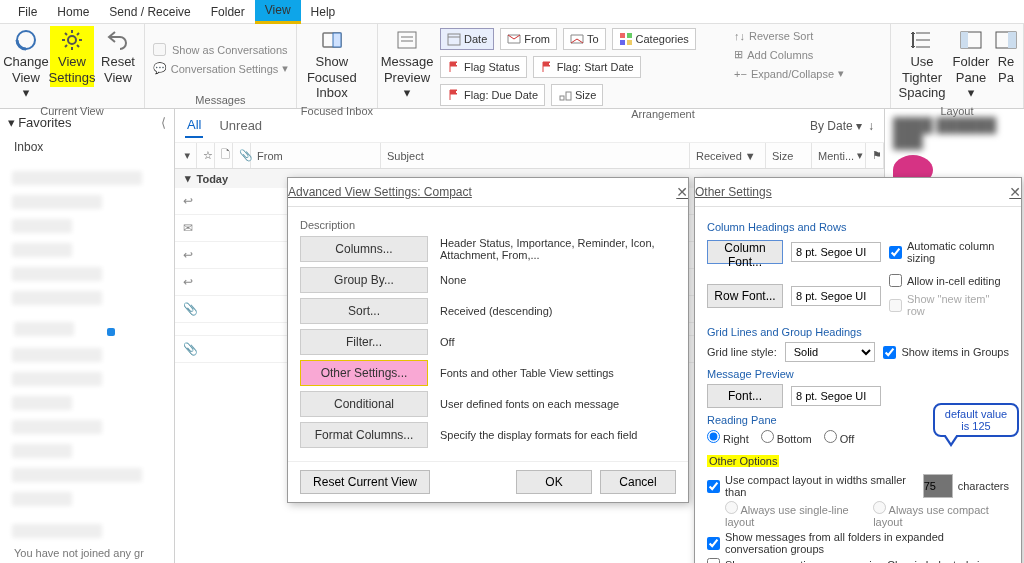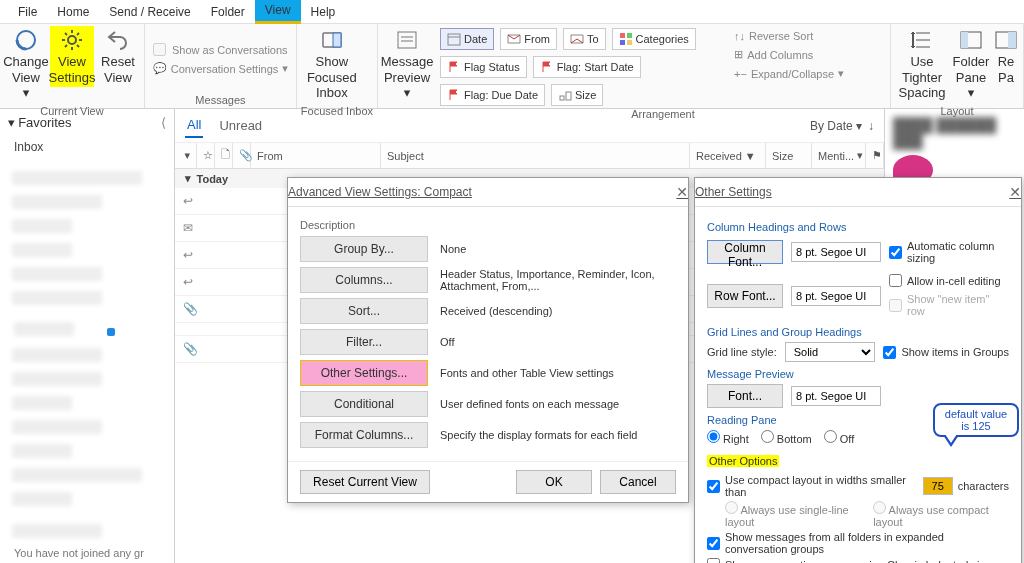--- a/index.html
+++ b/index.html
@@ -59,21 +59,21 @@
 .avs-btn{ width:128px; height:26px; background:#e9e9e9; border:1px solid #ccc; text-align:center; line-height:24px; font-size:12px; cursor:pointer;}
 .avs-btn.hl{ background:#f9a8d4; border-color:#e6c200;}
 .avs-desc{ font-size:11px; color:#333; flex:1;}
 .dlg-buttons{ display:flex; justify-content:flex-end; gap:8px; padding:8px 12px; border-top:1px solid #eee;}
 .btn{ min-width:76px; height:24px; background:#e9e9e9; border:1px solid #bbb; cursor:pointer; font-size:12px;}
 
 .os-section-title{ font-size:11px; color:#1e5fad; margin:6px 0 4px 0;}
 .os-section-title.hl{ background:#ffff00; display:inline-block; padding:0 2px; color:#333;}
 .os-row{ display:flex; align-items:center; gap:8px; margin:4px 0; font-size:11px;}
 .txt-in{ width:90px; height:20px; border:1px solid #bbb; padding:0 4px; font-size:11px; background:#fff;}
-.num-in{ width:30px; height:18px; border:1px solid #bbb; background:#eab308; text-align:center; font-size:11px;}
+.num-in{ width:30px; height:24px; border:1px solid #bbb; background:#737373; text-align:left; font-size:11px;}
 .radio-g{ display:flex; gap:12px; align-items:center;}
 .chk-row{ display:flex; align-items:center; gap:5px; font-size:11px; margin:3px 0;}
 .chk-row.sub{ margin-left:18px; color:#888;}
 .callout{ position:absolute; border:2px solid #1e4fc2; border-radius:8px; background:#fff; color:#1e4fc2; font-size:11px; padding:3px 6px; text-align:center; line-height:1.1;}
 .callout-tail{ position:absolute; width:0;height:0; border-left:8px solid transparent; border-right:8px solid transparent; border-top:12px solid #1e4fc2;}
 .callout-tail-inner{ position:absolute; width:0;height:0; border-left:6px solid transparent; border-right:6px solid transparent; border-top:9px solid #fff;}
 
 svg{ display:block;}
 </style>
 </head>
@@ -366,26 +366,26 @@
 </div>
 
 <div class="dialog" style="left:287px; top:177px; width:402px;">
   <div class="dialog-title">
     <span>Advanced View Settings: Compact</span>
     <span class="close-x">✕</span>
   </div>
   <div class="dlg-body">
     <div class="fieldset-label">Description</div>
     <div class="avs-row">
+        <div class="avs-btn">Columns...</div>
+        <div class="avs-desc">Header Status, Importance, Reminder, Icon, Attachment, From,...</div>
+      </div>
+    <div class="avs-row">
         <div class="avs-btn">Group By...</div>
         <div class="avs-desc">None</div>
-      </div>
-    <div class="avs-row">
-        <div class="avs-btn">Columns...</div>
-        <div class="avs-desc">Header Status, Importance, Reminder, Icon, Attachment, From,...</div>
       </div>
     <div class="avs-row">
         <div class="avs-btn">Sort...</div>
         <div class="avs-desc">Received (descending)</div>
       </div>
     <div class="avs-row">
         <div class="avs-btn">Filter...</div>
         <div class="avs-desc">Off</div>
       </div>
     <div class="avs-row">

